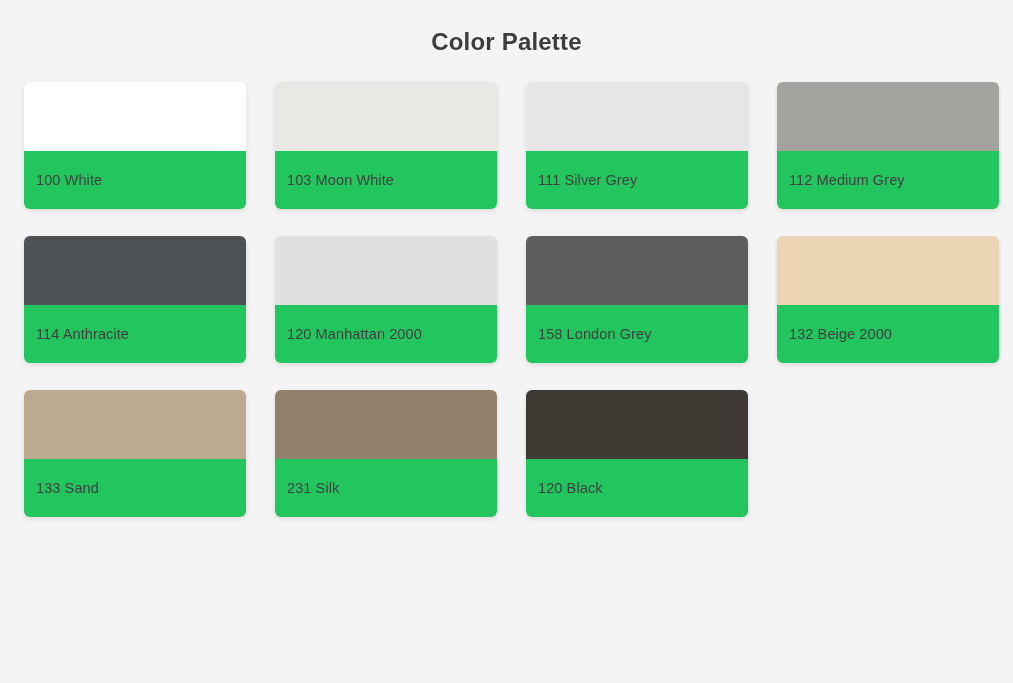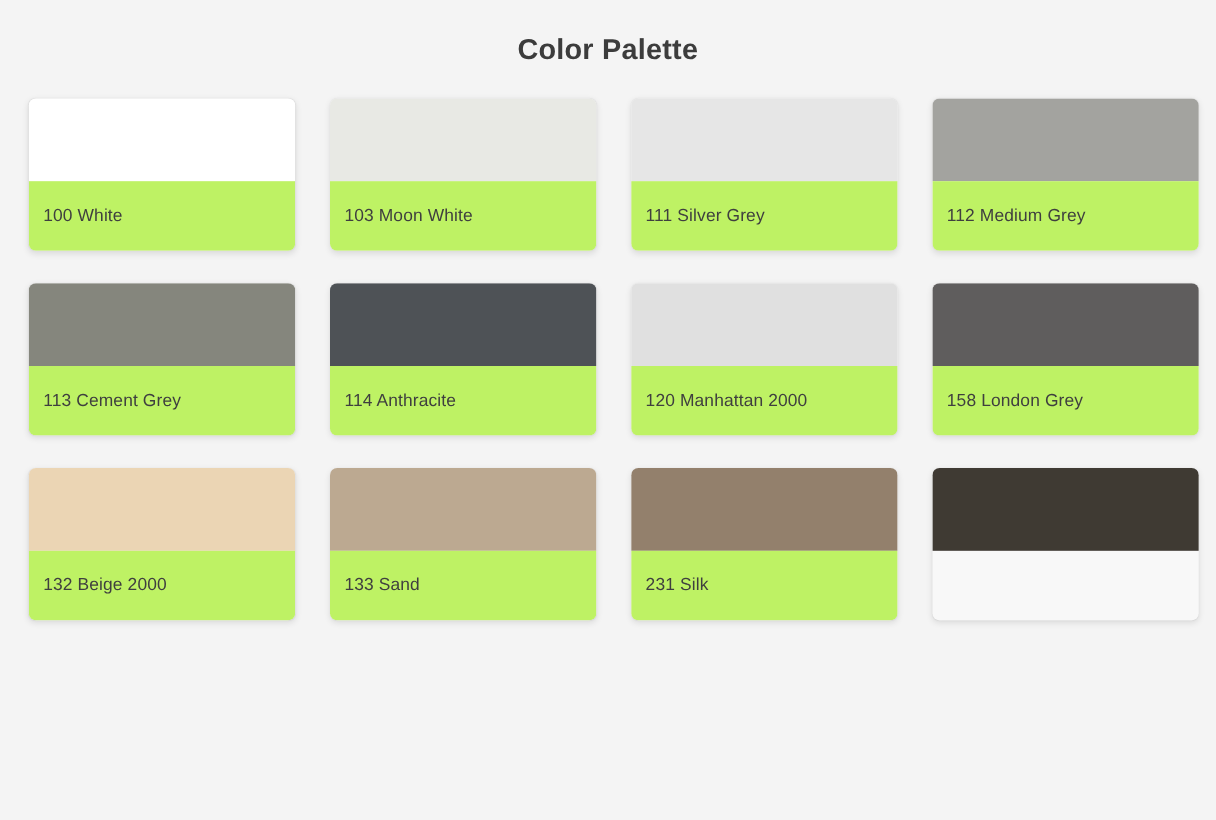--- a/index.html
+++ b/index.html
@@ -57,21 +57,21 @@
     height: 69px;
     width: 100%;
     display: block;
   }
 
   .card-label-area {
     height: 58px;
     display: flex;
     align-items: center;
     padding: 0 12px;
-    background: #bef264;
+    background: #22c55e;
   }
 
   .card-label {
     font-size: 14.5px;
     color: #3f3f3f;
     line-height: 20px;
     letter-spacing: 0.1px;
     white-space: nowrap;
   }
 </style>
@@ -101,26 +101,20 @@
           <span class="card-label">111 Silver Grey</span>
         </div>
       </div>
       <div class="color-card">
         <div class="swatch" style="background-color: rgb(163, 163, 159);"></div>
         <div class="card-label-area">
           <span class="card-label">112 Medium Grey</span>
         </div>
       </div>
       <div class="color-card">
-        <div class="swatch" style="background-color: rgb(133, 134, 125);"></div>
-        <div class="card-label-area">
-          <span class="card-label">113 Cement Grey</span>
-        </div>
-      </div>
-      <div class="color-card">
         <div class="swatch" style="background-color: rgb(78, 82, 86);"></div>
         <div class="card-label-area">
           <span class="card-label">114 Anthracite</span>
         </div>
       </div>
       <div class="color-card">
         <div class="swatch" style="background-color: rgb(224, 224, 224);"></div>
         <div class="card-label-area">
           <span class="card-label">120 Manhattan 2000</span>
         </div>
@@ -144,16 +138,19 @@
         </div>
       </div>
       <div class="color-card">
         <div class="swatch" style="background-color: rgb(147, 128, 108);"></div>
         <div class="card-label-area">
           <span class="card-label">231 Silk</span>
         </div>
       </div>
       <div class="color-card">
         <div class="swatch" style="background-color: rgb(63, 58, 51);"></div>
+        <div class="card-label-area">
+          <span class="card-label">120 Black</span>
+        </div>
       </div>
     </div>
 
 </div>
 
 </body></html>

